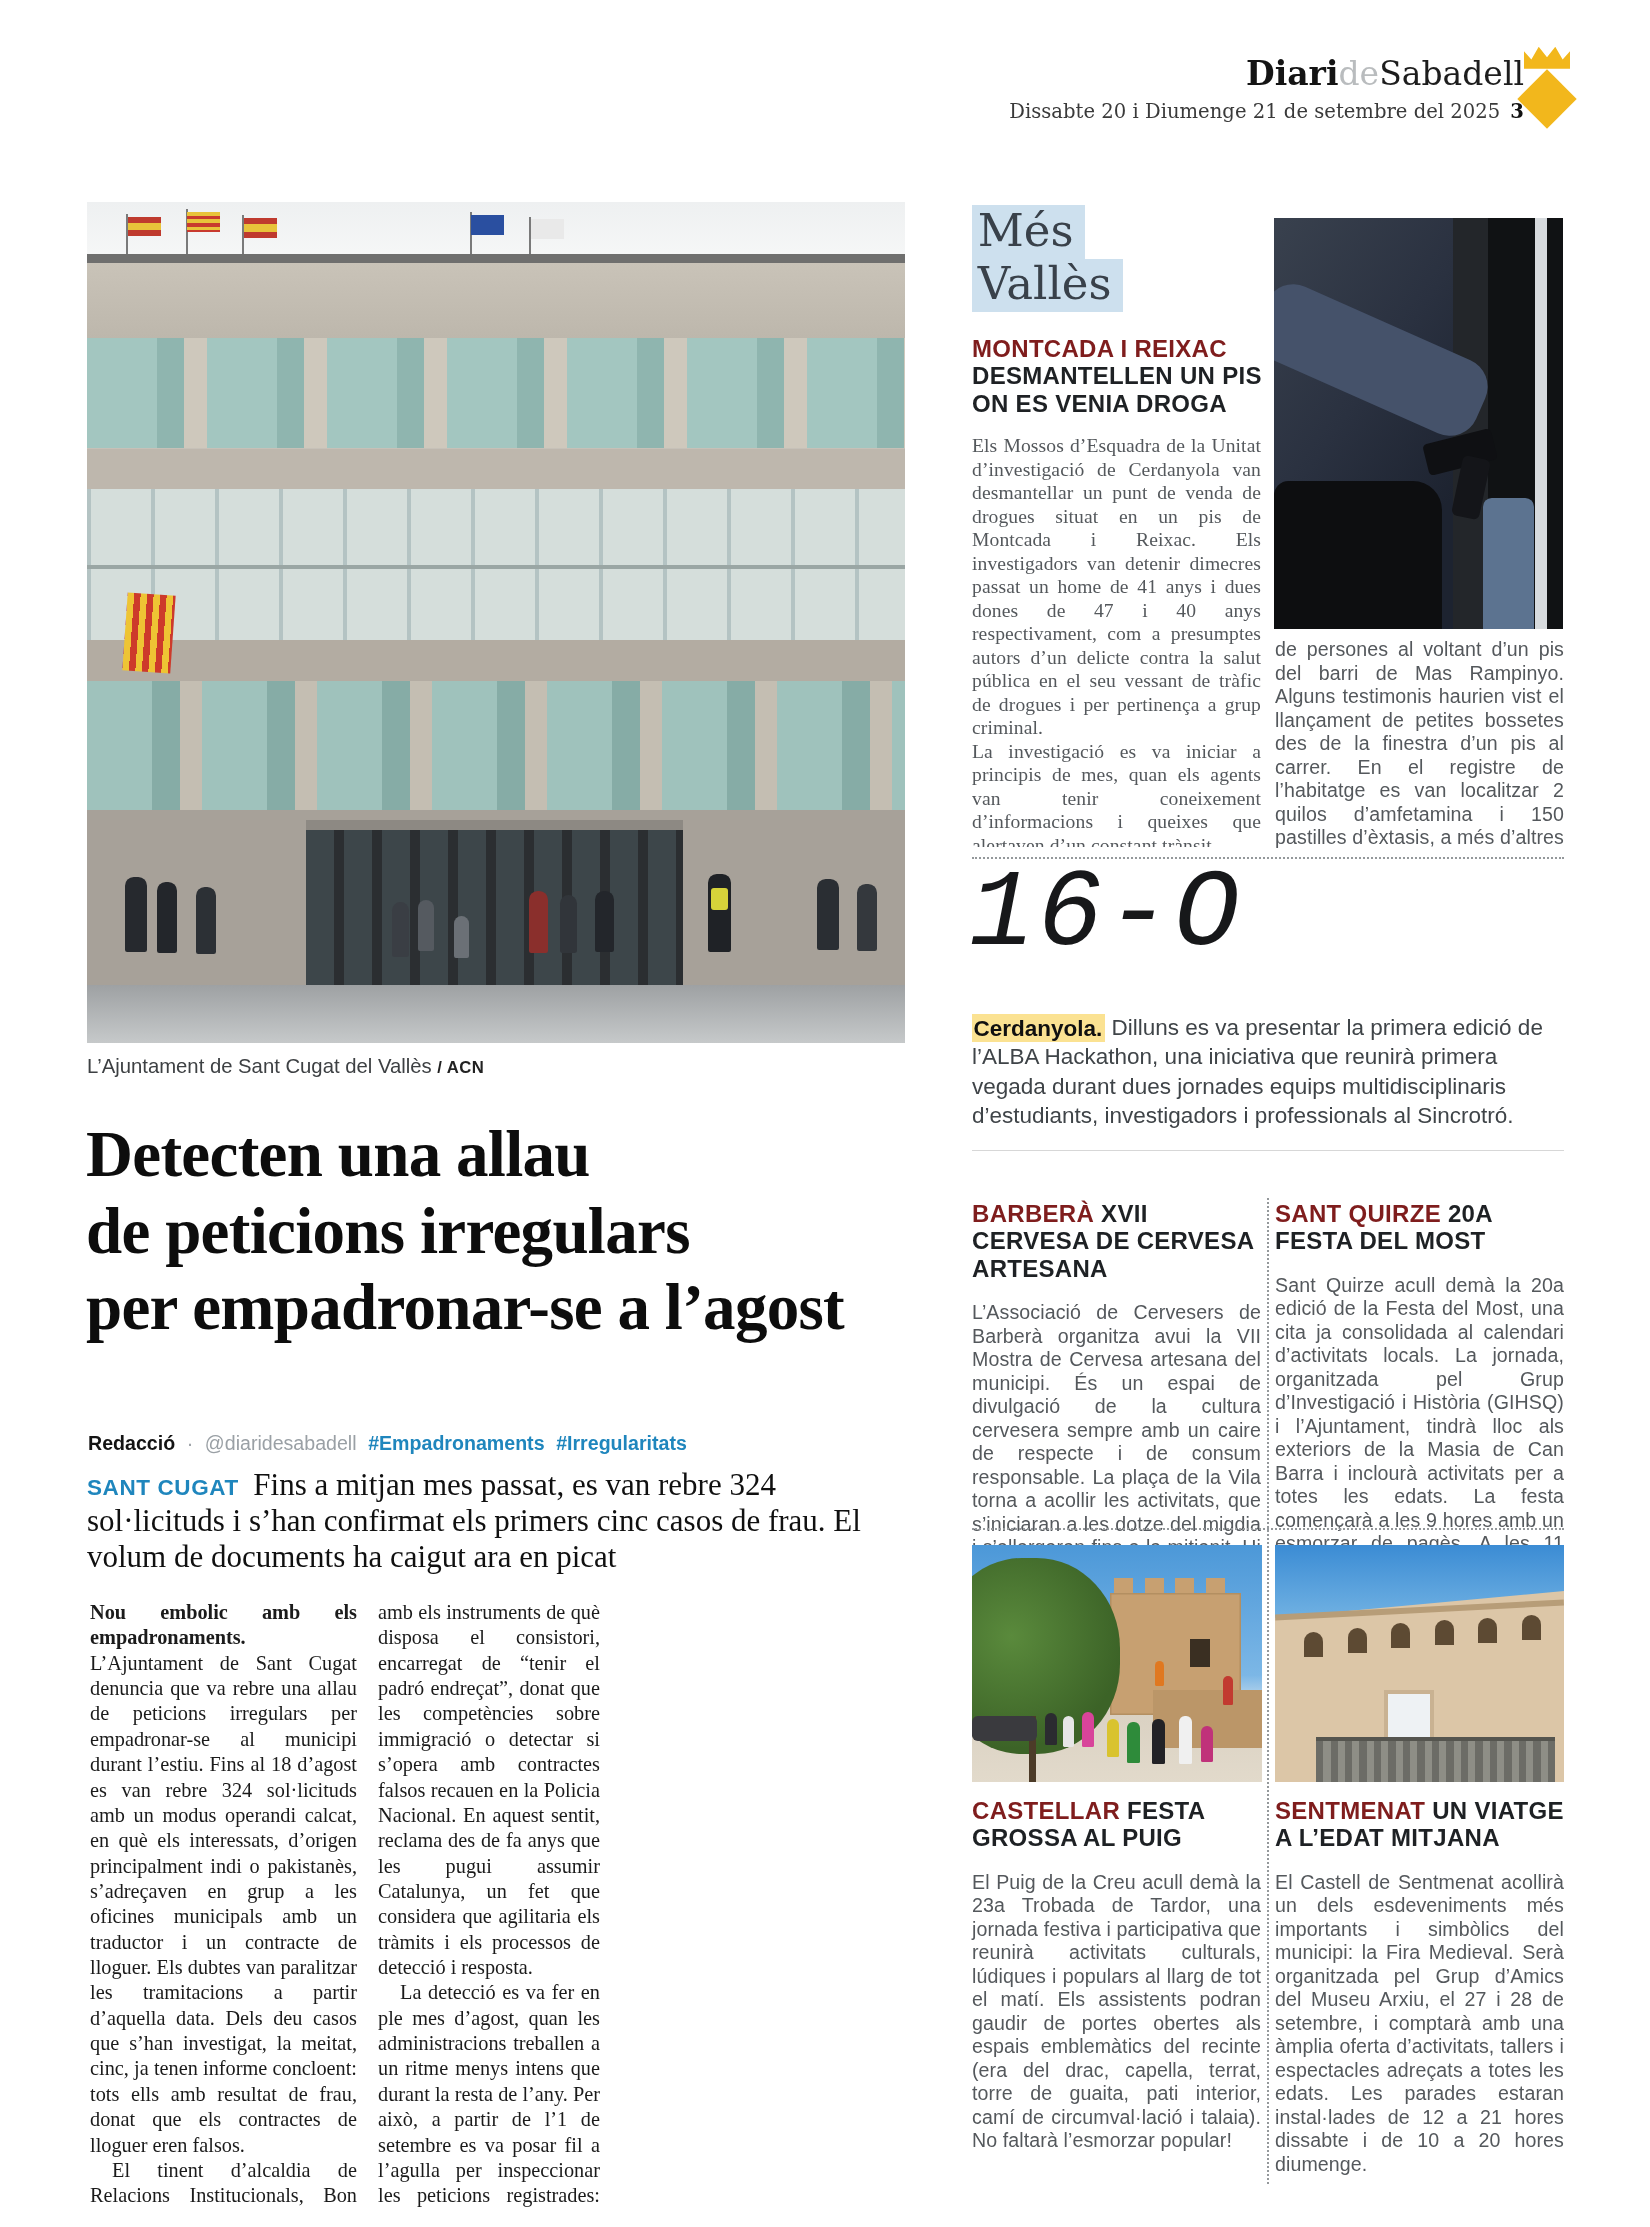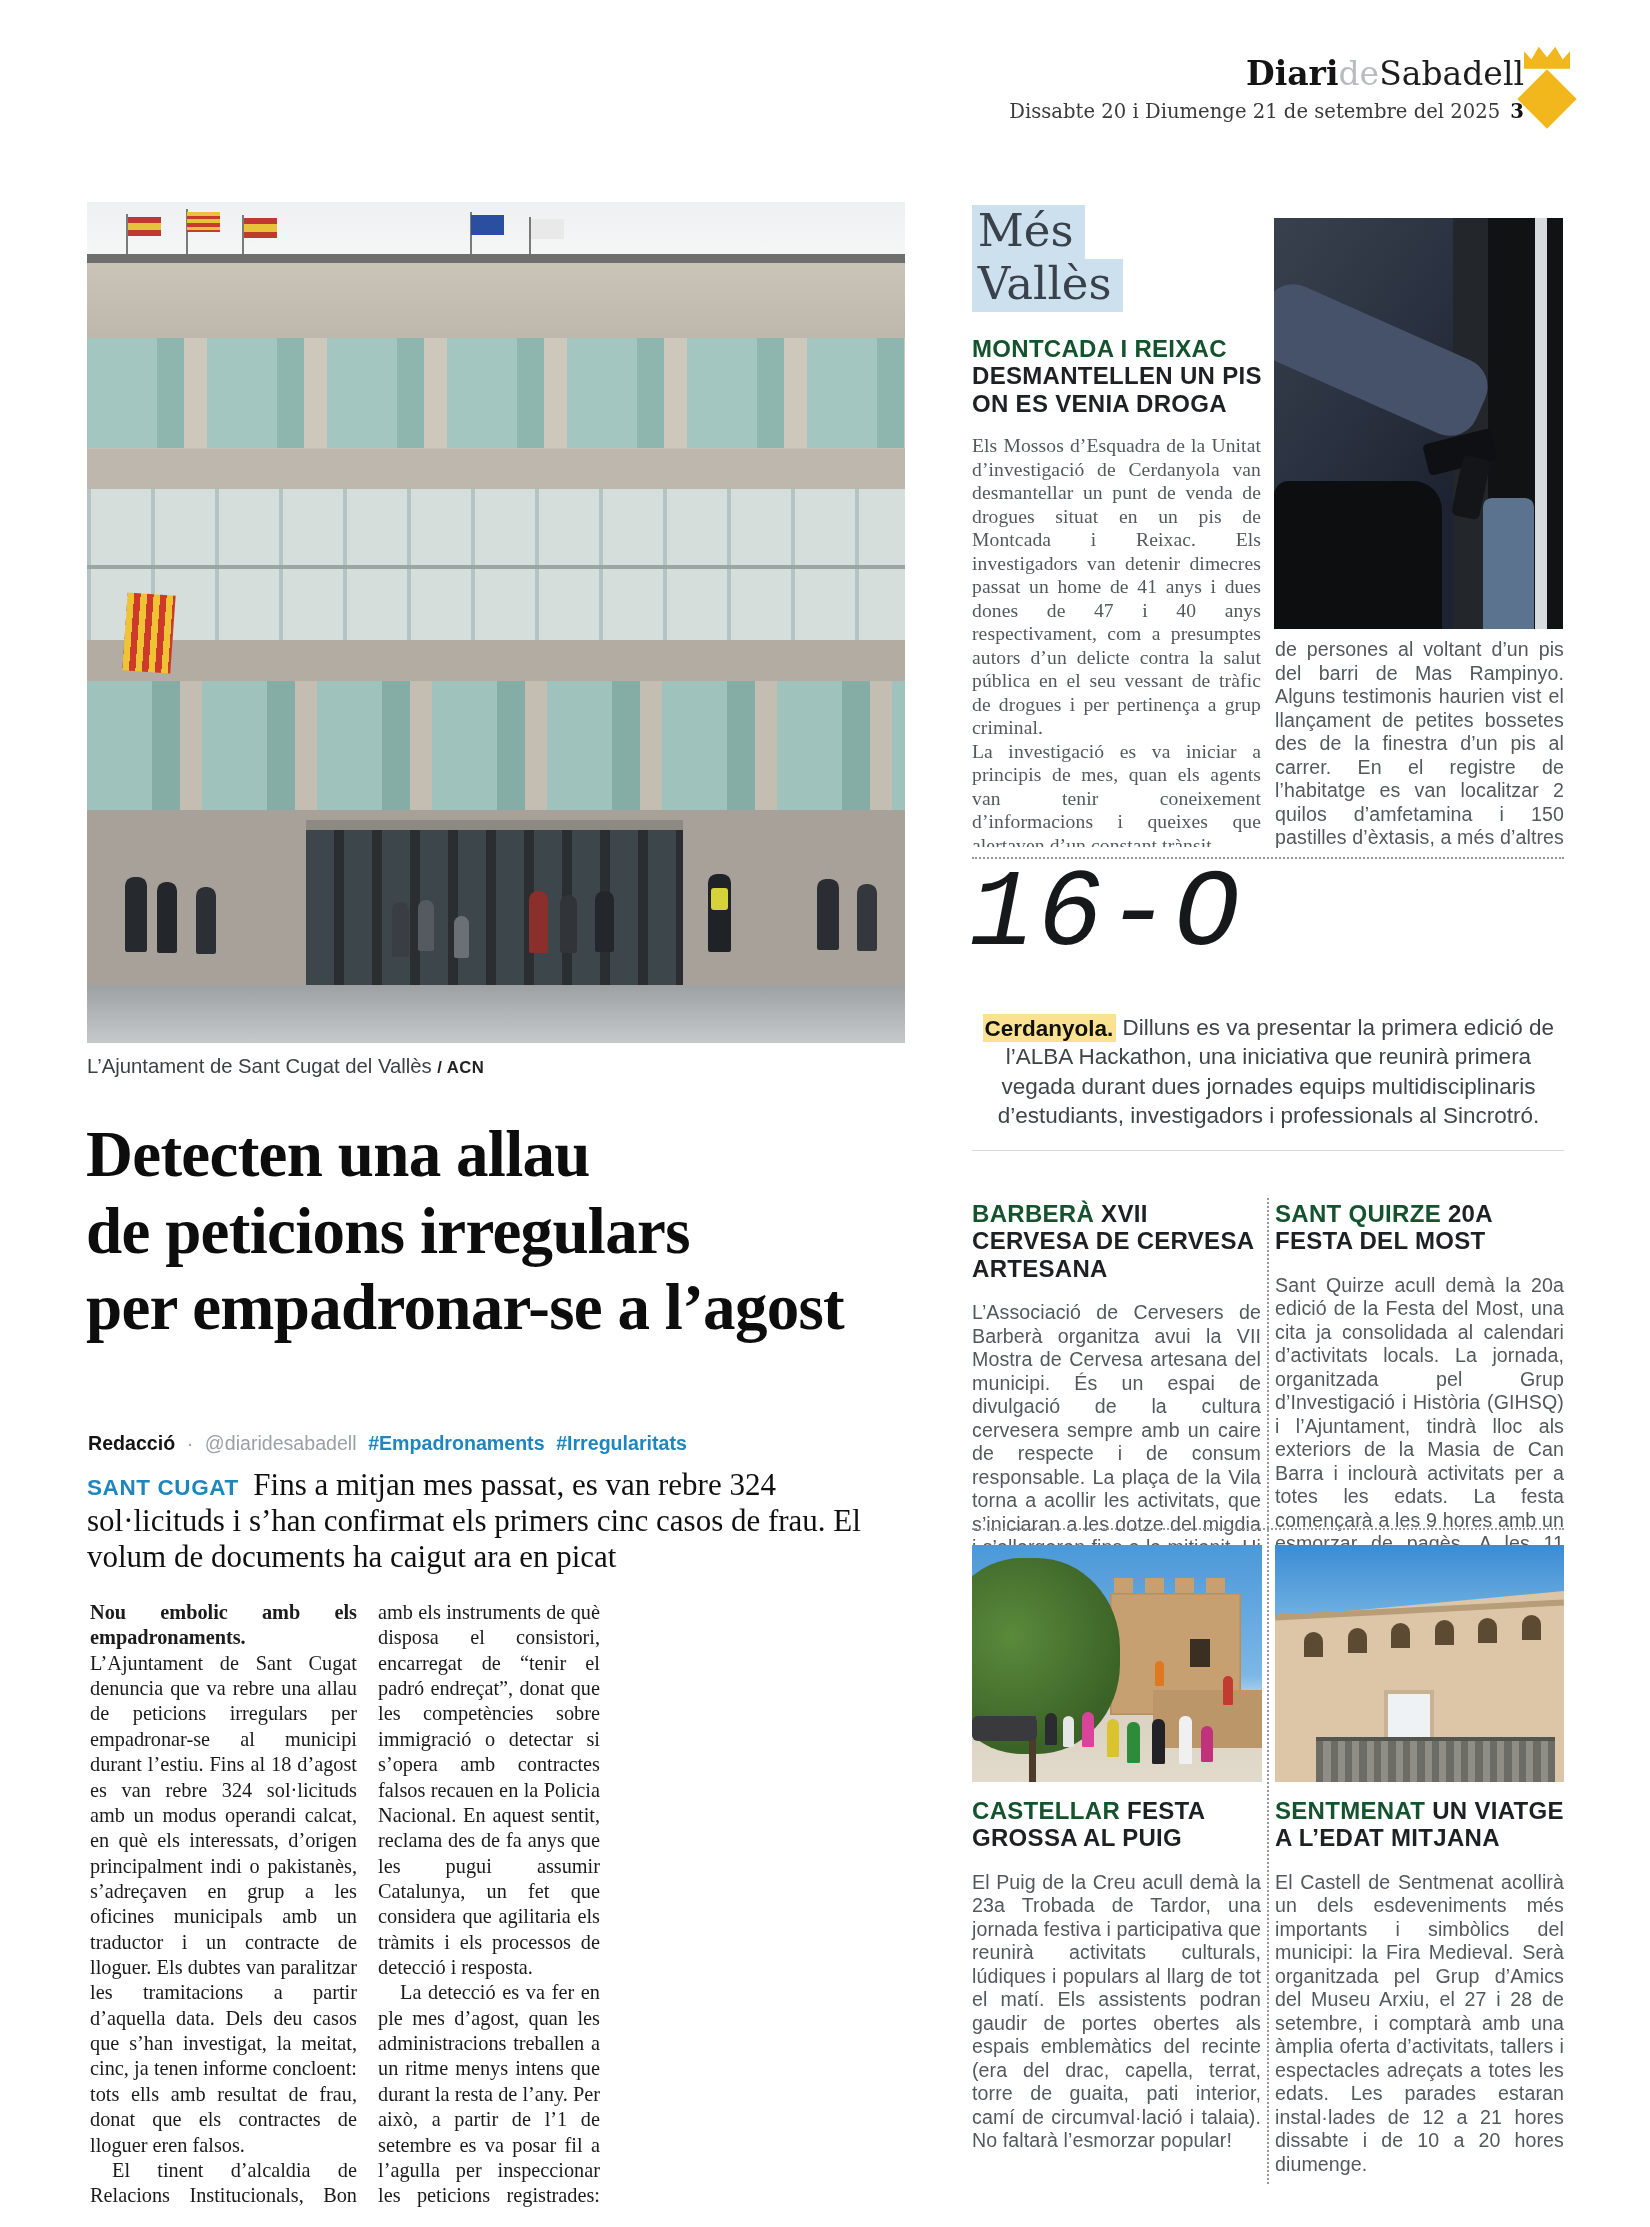--- a/index.html
+++ b/index.html
@@ -14,21 +14,21 @@
   .logo .l-de{color:#b9bcbe;font-weight:400;}
   .logo .l-sabadell{color:#1d1d1d;font-weight:400;}
   .dateline{margin-top:10.2px;font-family:"DejaVu Serif",serif;font-size:19.6px;color:#3a3a3a;white-space:nowrap;}
   .dateline .pageno{font-weight:700;color:#111;margin-left:10.2px;}
   .logo-icon{display:flex;flex-direction:column;align-items:center;gap:3.6px;margin-top:-10.2px;}
   .crown{width:46px;height:22px;background:#f2b71c;
          clip-path:polygon(0 100%,0 20%,16% 58%,32% 0,50% 48%,68% 0,84% 58%,100% 20%,100% 100%);}
   .diamond{width:42px;height:42px;background:#f2b71c;transform:rotate(45deg);margin-top:5.8px;}
 
   
-  .kicker{color:#14532d;}
+  .kicker{color:#7f1d1d;}
   .sans-head{font-family:"Liberation Sans",sans-serif;font-weight:700;font-size:24px;line-height:1.14;
              color:#1e2124;letter-spacing:0.3px;}
   .sans-body{font-family:"Liberation Sans",sans-serif;font-size:19.6px;line-height:1.2;color:#54585c;
              text-align:justify;letter-spacing:0.1px;}
   .serif-body{font-family:"Liberation Serif",serif;font-size:20.3px;line-height:1.25;color:#1b1b1b;
               text-align:justify;}
   .serif-body p{margin:0;}
   .serif-body p.indent{text-indent:22px;}
   .dotted-h{position:absolute;border-top:2.9px dotted #94989b;height:0;}
   .dotted-v{position:absolute;border-left:2.9px dotted #94989b;width:0;}
@@ -104,21 +104,21 @@
   .pg-gun-grip{position:absolute;left:183px;top:239px;width:27.6px;height:61px;background:#141519;transform:rotate(12deg);border-radius:5.8px;}
   .pg-door{position:absolute;right:0;top:0;width:26%;height:100%;background:#101214;}
   .pg-sliver{position:absolute;right:16px;top:0;width:11.6px;height:100%;background:#d7dbde;}
   .pg-jeans{position:absolute;right:29px;bottom:0;width:51px;height:131px;background:#5c7390;border-radius:8.7px 8.7px 0 0;}
   .mont-col1{position:absolute;left:972px;top:434px;width:289px;height:413px;overflow:hidden;font-family:Liberation Serif, serif;}
   .mont-col2{position:absolute;left:1275px;top:638px;width:289px;height:210px;overflow:hidden;}
 
   .big-number{position:absolute;left:969px;top:861px;font-family:Liberation Mono, monospace;font-style:italic;
               font-weight:400;font-size:109px;line-height:1;color:#17181a;letter-spacing:2.9px;}
   .cerda{position:absolute;left:972px;top:1013px;width:593px;font-size:22.5px;line-height:1.3;
-         color:#3f4448;text-align:center;}
+         color:#3f4448;text-align:left;}
   .cerda .hl{background:#fbe292;font-weight:700;color:#101010;padding:1.5px 2.9px 1.5px 1.5px;}
 
   .news-col{position:absolute;width:289px;}
   .news-col .sans-head{margin:0 0 19px 0;}
   .news-body{height:auto;}
 
   .photo-castellar{left:972px;top:1545px;width:290px;height:237px;background:linear-gradient(#4c98d8 0%,#7cb7e6 55%,#a8cdea 62%,#d8cfc0 63%,#e2dacb 100%);}
   .pc-tree{position:absolute;left:-33px;top:13px;width:181px;height:196px;border-radius:46%;
            background:radial-gradient(circle at 40% 40%,#5a8a3c,#3c6327 70%);}
   .pc-trunk{position:absolute;left:57px;top:171px;width:7.3px;height:73px;background:#4c3b28;}

